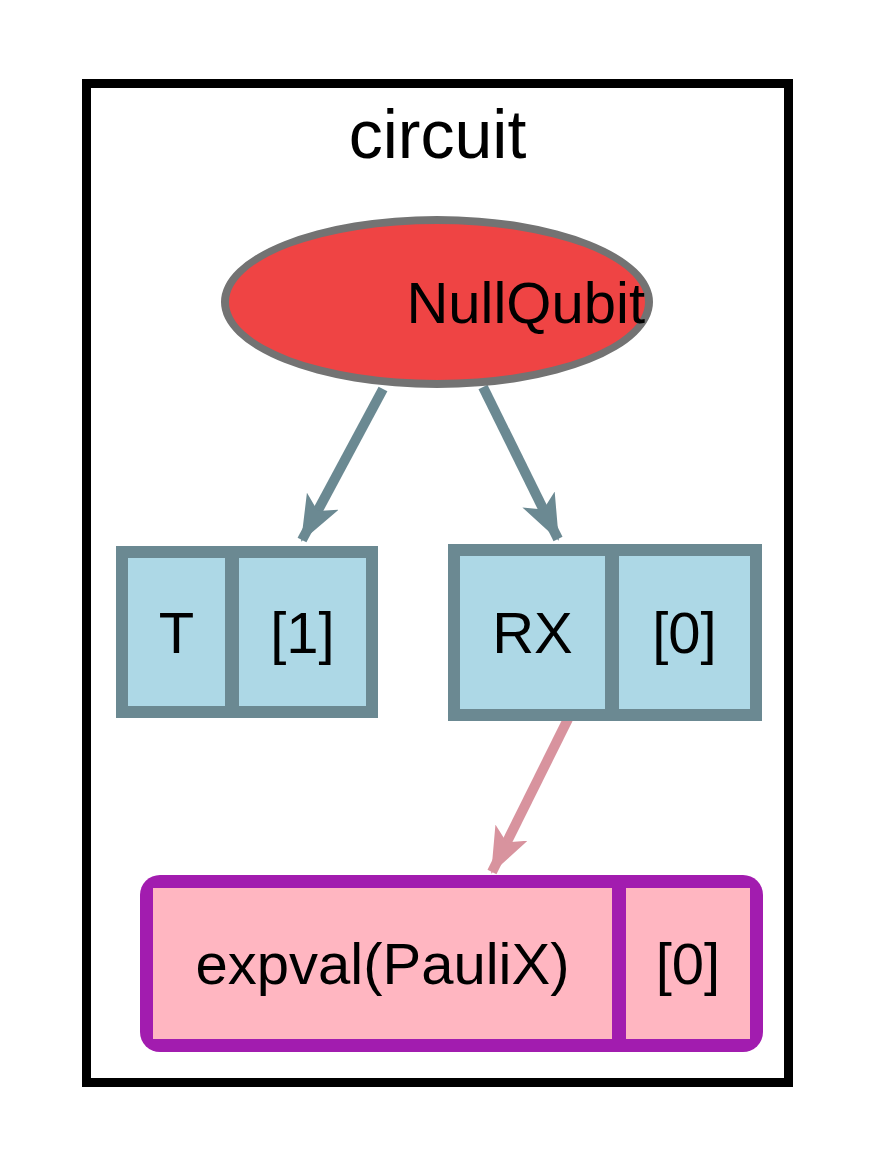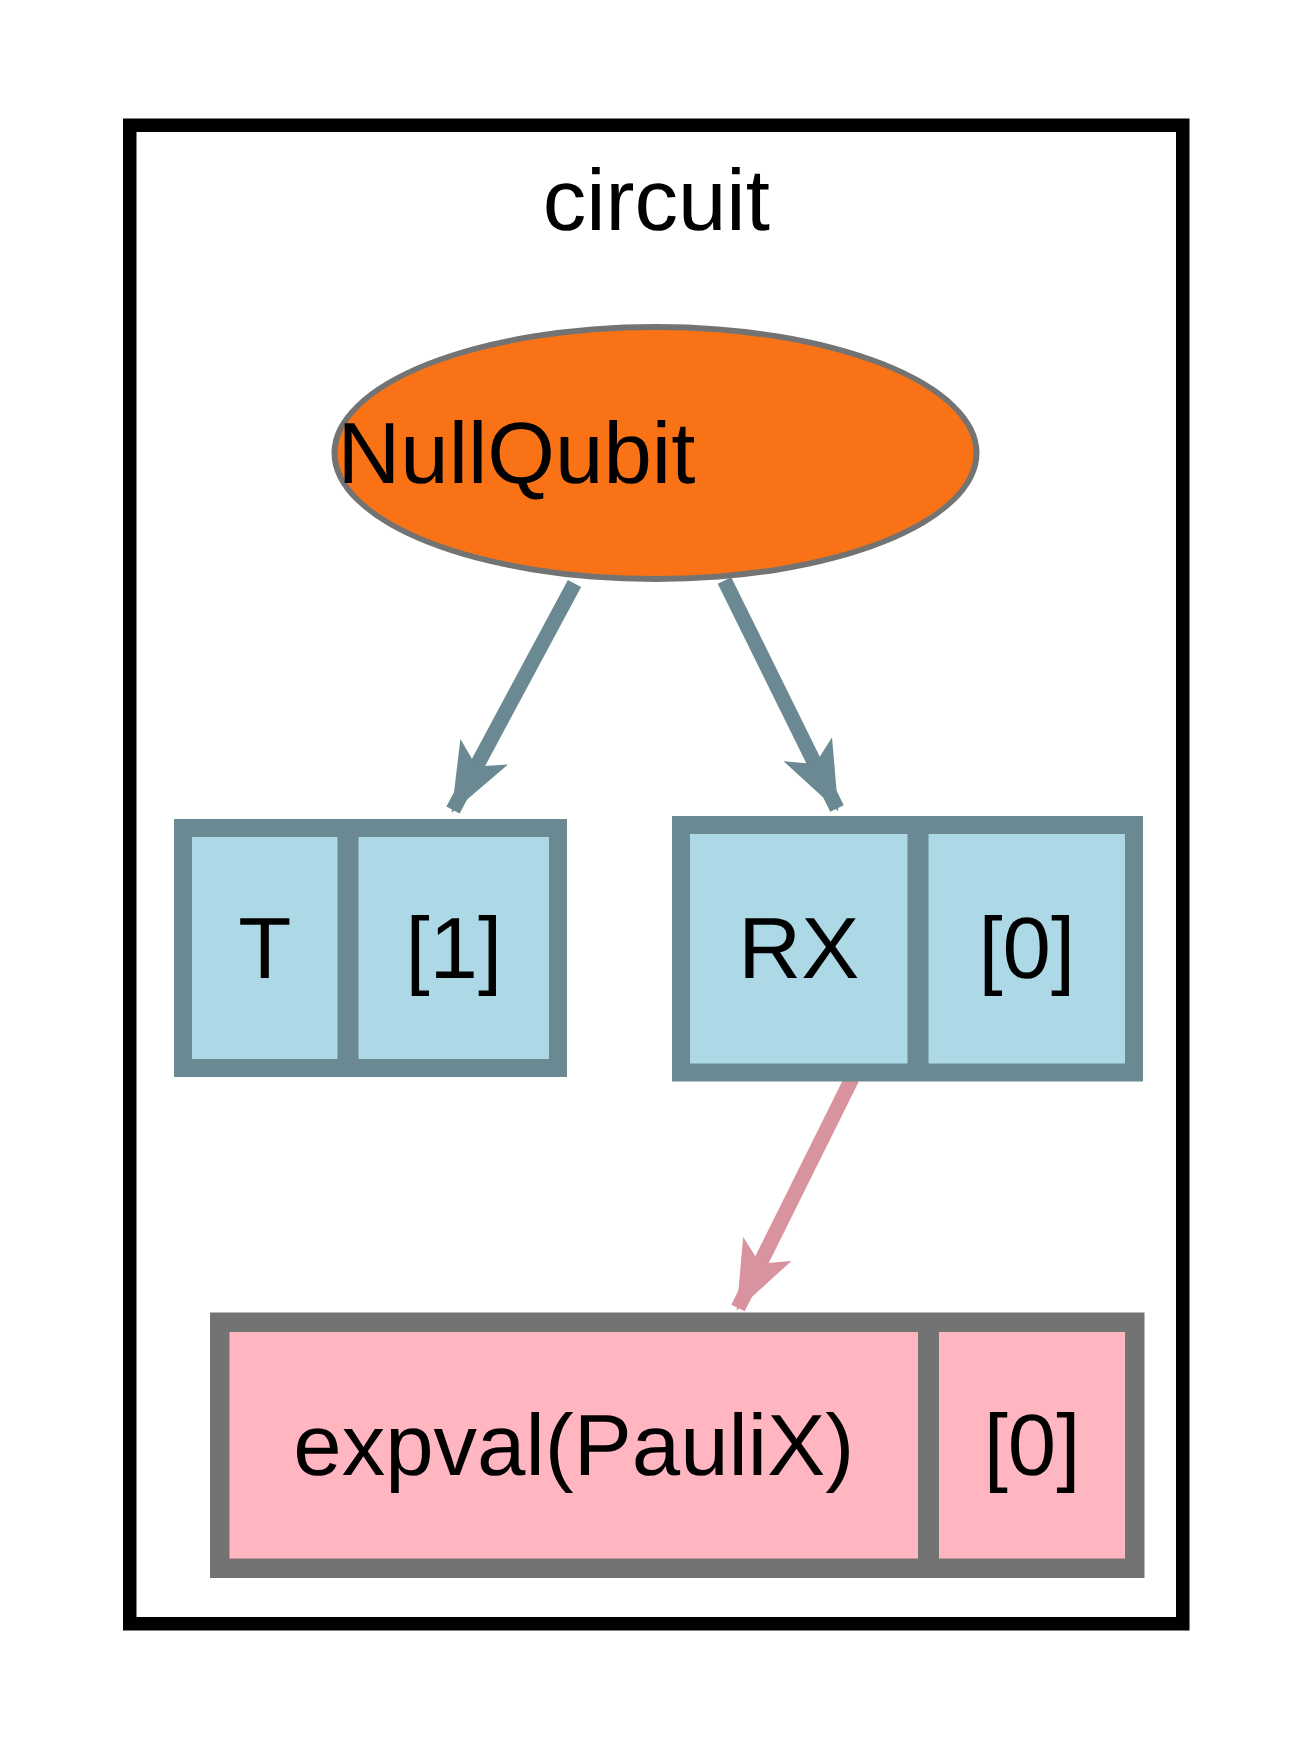--- a/index.html
+++ b/index.html
@@ -18,52 +18,52 @@
     width: 711px; height: 1008px;
     box-sizing: border-box;
     border: 9px solid #000000;
     background: #ffffff;
   }
   .cluster-title {
     position: absolute;
     left: 82px; top: 102px;
     width: 711px;
     text-align: center;
-    font-size: 58px;
+    font-size: 68px;
     line-height: 64px;
     white-space: pre;
   }
   .edges-layer {
     position: absolute;
     left: 0; top: 0;
     width: 874px; height: 1168px;
     pointer-events: none;
   }
   .device-node {
     position: absolute;
     left: 221px; top: 216px;
     width: 432px; height: 172px;
     box-sizing: border-box;
-    border: 4px solid #737373;
+    border: 8px solid #737373;
     border-radius: 50%;
-    background: #f97316;
+    background: #ef4444;
     display: flex;
     align-items: center;
-    justify-content: flex-start;
+    justify-content: flex-end;
     font-size: 58px;
     white-space: pre;
   }
   .table-node {
     position: absolute;
     box-sizing: border-box;
     display: flex;
     gap: 14px;
   }
   .op-node { background: #6b8992; padding: 12px; }
-  .meas-node { background: #737373; padding: 13px; }
+  .meas-node { background: #a21caf; padding: 13px; border-radius: 20px; }
   .cell {
     display: flex;
     align-items: center;
     justify-content: center;
     font-size: 58px;
     white-space: pre;
     box-sizing: border-box;
   }
   .op-cell { background: #add8e6; }
   .meas-cell { background: #ffb6c1; }

